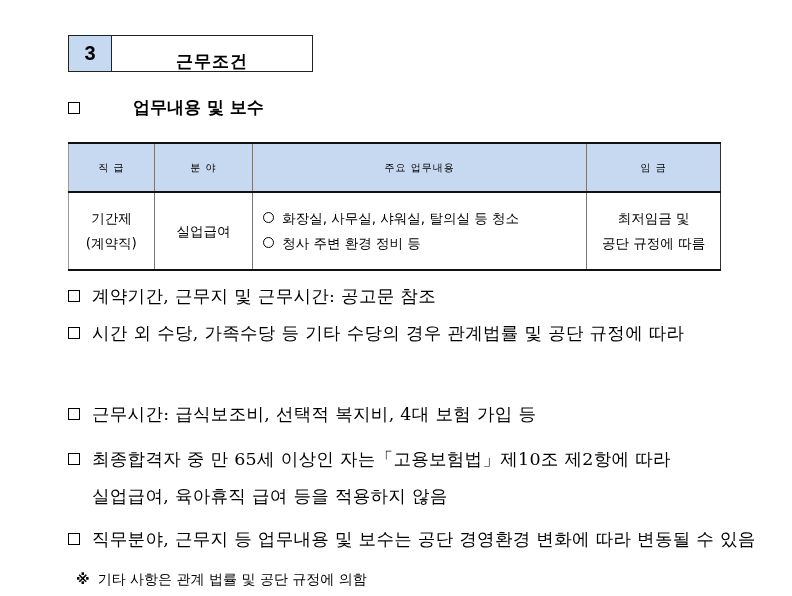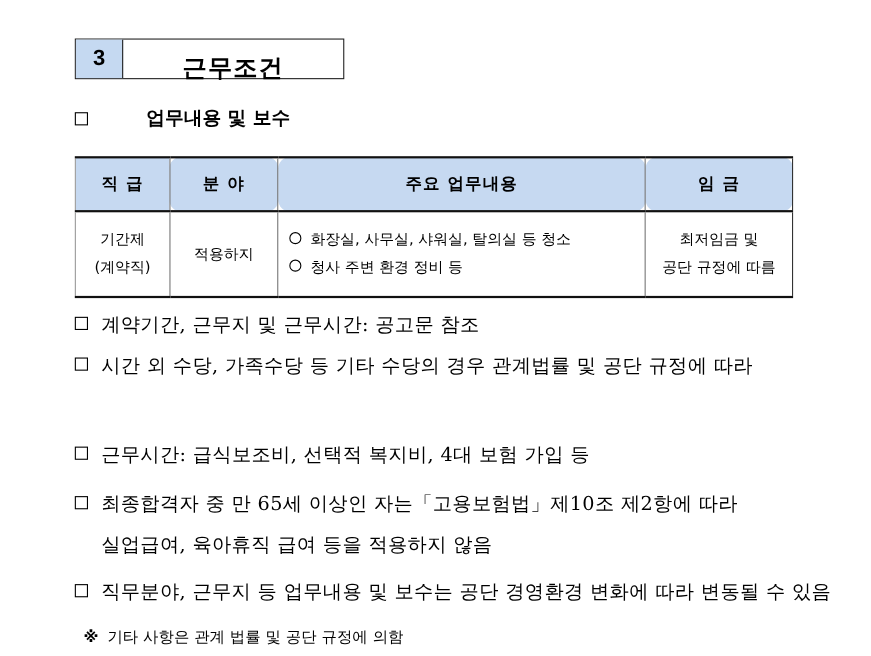--- a/index.html
+++ b/index.html
@@ -4,32 +4,32 @@
 <style>
   html, body { margin:0; padding:0; background:#ffffff; }
   body { width:792px; height:596px; position:relative; overflow:hidden;
          font-family:"DejaVu Sans","Liberation Sans",sans-serif; color:#000; }
   .abs { position:absolute; }
 
   
   .sec-box { left:68px; top:35px; width:245px; height:37px; border:1.5px solid #222; display:flex; box-sizing:border-box; }
   .sec-num { width:42px; background:#c5d9f1; border-right:1.5px solid #222; display:flex; align-items:center; justify-content:center;
              font-family:"Liberation Sans",sans-serif; font-weight:bold; font-size:20px; }
-  .sec-title { flex:1; display:flex; align-items:center; justify-content:center; font-weight:bold; font-size:22px; letter-spacing:1px;margin-top:16px; }
+  .sec-title { flex:1; display:flex; align-items:center; justify-content:center; font-weight:bold; font-size:17px; letter-spacing:1px;margin-top:16px; }
 
   .sub-heading { left:68px; top:96px; font-weight:bold; font-size:17px; display:flex; align-items:center;gap:31px; }
   .sq { display:inline-block; width:12px; height:12px; border:1.6px solid #000; box-sizing:border-box; }
   .sub-heading .sq { margin-right:22px; }
 
   
   .tbl { left:68px; top:142px; width:653px; border-collapse:collapse; font-size:13.5px; }
-  .tbl th { background:#c6d9f1; height:45px; font-weight:bold; font-size:15px; letter-spacing:1px;
+  .tbl th { background:#c6d9f1; height:45px; font-weight:normal; font-size:10px; letter-spacing:1px;
             border-top:2.5px solid #111; border-bottom:2px solid #111; }
   .tbl td { height:74px; border-bottom:2.5px solid #111; text-align:center; line-height:25px; }
-  .tbl th + th, .tbl td + td { border-left:1.5px solid #777;border-radius:10px; }
+  .tbl th + th, .tbl td + td { border-left:1.5px solid #777; }
   .tbl th:first-child, .tbl td:first-child { border-left:1px solid #999; }
   .tbl th:last-child, .tbl td:last-child { border-right:1.5px solid #333; }
   .tbl td.duties { text-align:left; padding-left:10px; }
   .col1 { width:84px; } .col2 { width:97px; } .col3 { width:337px; } .col4 { width:133px;margin-top:21px; }
   .circ { display:inline-block; width:9px; height:9px; border:1.4px solid #000; border-radius:50%; margin-right:8px; vertical-align:middle; position:relative; top:-2px; }
 
   
   .item { left:68px; font-weight:normal; font-size:17.5px; line-height:37px; font-family:"DejaVu Serif","Liberation Serif",serif; letter-spacing:0.3px; }
   .item .sq { margin-right:12px; vertical-align:middle; position:relative; top:-2px; }
   .item .cont { padding-left:24px; display:block; }
@@ -58,21 +58,21 @@
       <th class="col3">주요 업무내용</th>
       <th class="col4">임  금</th>
     </tr>
   </thead>
   <tbody>
     <tr>
       <td>
         <div>기간제</div>
         <div>(계약직)</div>
       </td>
-      <td>적용하지</td>
+      <td>실업급여</td>
       <td class="duties">
         <div><span class="circ"></span><span>화장실, 사무실, 샤워실, 탈의실 등 청소</span></div>
         <div><span class="circ"></span><span>청사 주변 환경 정비 등</span></div>
       </td>
       <td>
         <div>최저임금 및</div>
         <div>공단 규정에 따름</div>
       </td>
     </tr>
   </tbody>

